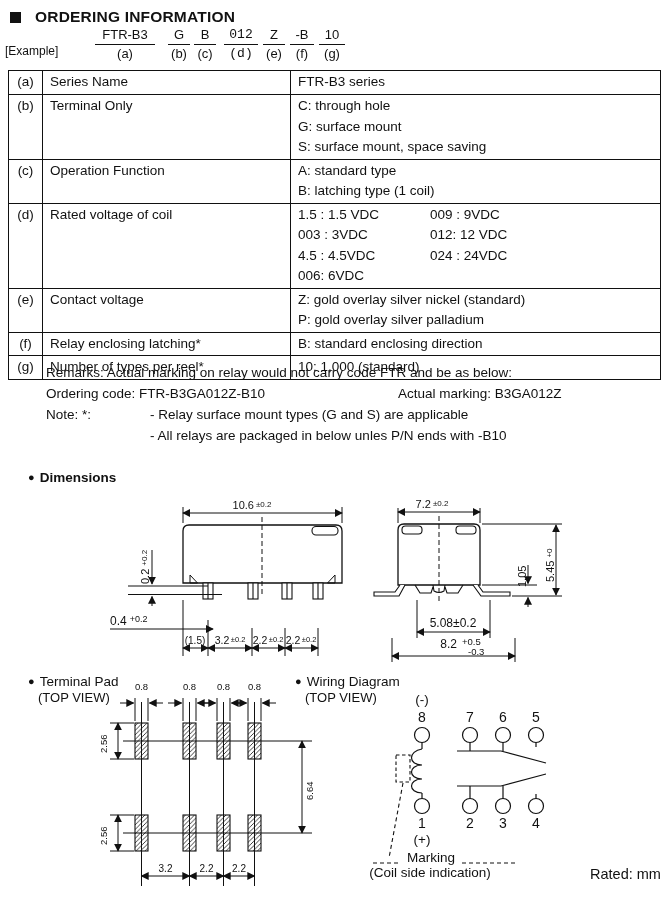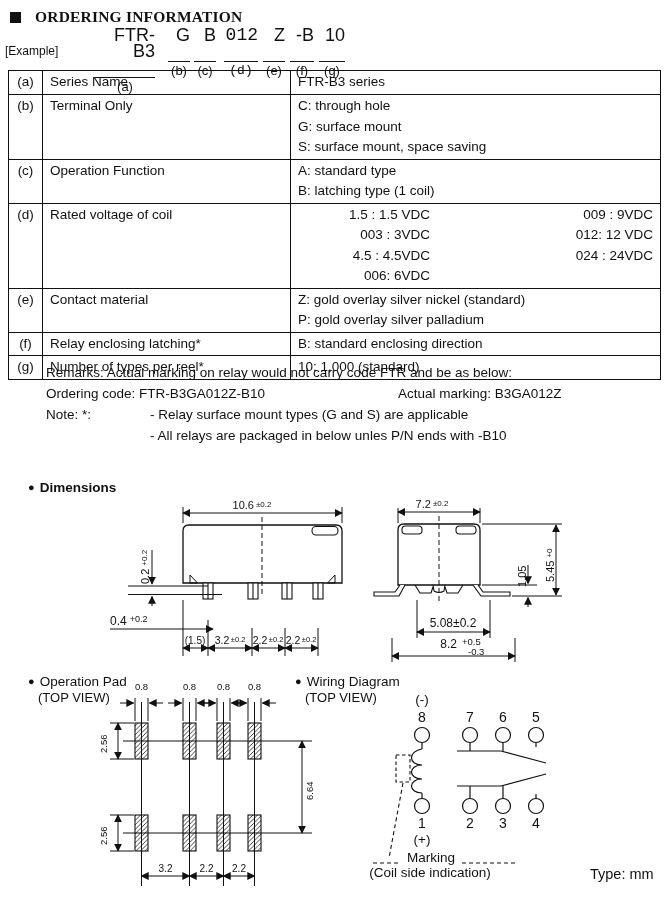--- a/index.html
+++ b/index.html
@@ -1,32 +1,32 @@
 <!DOCTYPE html>
 <html><head>
 <meta charset="utf-8">
 <style>
   html,body{margin:0;padding:0;background:#fff;}
   .page{position:relative;width:669px;height:900px;background:#fff;color:#111;
         font-family:"Liberation Sans",sans-serif;overflow:hidden;}
   
-  .hdr{position:absolute;top:8px;left:10px;display:flex;align-items:center;gap:14px;font-family:Liberation Serif, serif;}
+  .hdr{position:absolute;top:8px;left:10px;display:flex;align-items:center;gap:14px;}
   .sq{width:11px;height:11px;background:#111;display:inline-block;}
   .hdr-title{font-size:15.5px;font-weight:bold;letter-spacing:.2px;}
   
   .example{position:absolute;top:27px;left:0;width:669px;height:38px;}
   .ex-label{position:absolute;left:5px;top:17px;font-size:12px;}
   .exg{position:absolute;top:0;text-align:center;}
-  .exg .code{display:block;border-bottom:1.5px solid #111;font-size:18px;line-height:16px;padding-bottom:18px;text-align:right;}
+  .exg .code{display:block;border-bottom:1.5px solid #111;font-size:13px;line-height:16px;padding-bottom:1px;}
   .exg .key{display:block;font-size:13px;line-height:17px;}
   
   table.ord{position:absolute;left:8px;top:70px;width:653px;border-collapse:collapse;table-layout:fixed;}
   table.ord td{border:1.6px solid #111;vertical-align:top;font-size:13.5px;line-height:20.5px;padding:1px 7px;}
   table.ord td.c{text-align:center;padding:1px 2px;}
-  .two-col{display:grid;grid-template-columns:132px 1fr;text-align:right;}
+  .two-col{display:grid;grid-template-columns:132px 1fr;}
   
   .remarks{position:absolute;left:8px;top:363px;width:655px;font-size:13.5px;}
   .remarks span{position:absolute;white-space:nowrap;padding-left:38px;}
   
   .sect{position:absolute;font-size:13.5px;white-space:nowrap;}
   .sect .blt{font-size:11px;vertical-align:1px;margin-right:5px;}
   .sect.bold{font-weight:bold;}
   .subhead{position:absolute;font-size:13px;white-space:nowrap;}
   .unit{position:absolute;left:590px;top:866px;font-size:14.5px;}
   svg{position:absolute;left:0;overflow:visible;}
@@ -119,21 +119,21 @@
           <div>
             <div>009 : 9VDC</div>
             <div>012: 12 VDC</div>
             <div>024 : 24VDC</div>
           </div>
         </div>
       </td>
     </tr>
     <tr style="height:41px">
       <td class="c">(e)</td>
-      <td>Contact material</td>
+      <td>Contact voltage</td>
       <td>
         <div>Z: gold overlay silver nickel (standard)</div>
         <div>P: gold overlay silver palladium</div>
       </td>
     </tr>
     <tr style="height:22px">
       <td class="c">(f)</td>
       <td>Relay enclosing latching*</td>
       <td>
         <div>B: standard enclosing direction</div>
@@ -151,21 +151,21 @@
 
   <div class="remarks">
     <span style="left:0;top:2px">Remarks: Actual marking on relay would not carry code FTR and be as below:</span>
     <span style="left:0;top:23px">Ordering code: FTR-B3GA012Z-B10</span>
     <span style="left:352px;top:23px">Actual marking: B3GA012Z</span>
     <span style="left:0;top:44px">Note: *:</span>
     <span style="left:104px;top:44px">- Relay surface mount types (G and S) are applicable</span>
     <span style="left:104px;top:65px">- All relays are packaged in below unles P/N ends with -B10</span>
   </div>
 
-  <div class="sect bold" style="left:28px;top:480px">
+  <div class="sect bold" style="left:28px;top:470px">
     <span class="blt">●</span><span>Dimensions</span>
   </div>
 
   <svg style="top:488px" width="669" height="186" viewBox="0 0 669 186">
     <defs>
       <marker id="arw" viewBox="0 0 10 10" refX="9" refY="5" markerWidth="8" markerHeight="8" orient="auto-start-reverse">
         <path d="M0,0 L10,5 L0,10 z" fill="#111"></path>
       </marker>
     </defs>
 
@@ -246,21 +246,21 @@
     <text x="432" y="20" text-anchor="middle" font-size="11"><tspan>7.2</tspan><tspan font-size="8" dy="-2.5" dx="2">±0.2</tspan></text>
     <text transform="translate(526,99) rotate(-90)" font-size="11">1.05</text>
     <text transform="translate(554,94) rotate(-90)" font-size="11"><tspan>5.45</tspan><tspan font-size="8" dy="-2.5" dx="3">+0</tspan></text>
     <text x="453" y="139" text-anchor="middle" font-size="12">5.08±0.2</text>
     <text x="457" y="160" text-anchor="end" font-size="12">8.2</text>
     <text x="462" y="157" font-size="9.5">+0.5</text>
     <text x="468" y="167" font-size="9.5">-0.3</text>
   </svg>
 
   <div class="sect" style="left:28px;top:674px">
-    <span class="blt">●</span><span>Operation Pad</span>
+    <span class="blt">●</span><span>Terminal Pad</span>
   </div>
   <div class="subhead" style="left:38px;top:690px">(TOP VIEW)</div>
 
   <div class="sect" style="left:295px;top:674px">
     <span class="blt">●</span><span>Wiring Diagram</span>
   </div>
   <div class="subhead" style="left:305px;top:690px">(TOP VIEW)</div>
 
   <svg style="top:672px" width="669" height="228" viewBox="0 0 669 228">
     <defs>
@@ -373,15 +373,15 @@
     <text x="536" y="50" text-anchor="middle" font-size="14">5</text>
     <text x="422" y="156" text-anchor="middle" font-size="14">1</text>
     <text x="470" y="156" text-anchor="middle" font-size="14">2</text>
     <text x="503" y="156" text-anchor="middle" font-size="14">3</text>
     <text x="536" y="156" text-anchor="middle" font-size="14">4</text>
     <text x="422" y="172" text-anchor="middle" font-size="13.5">(+)</text>
     <text x="431" y="190" text-anchor="middle" font-size="13.5">Marking</text>
     <text x="430" y="205" text-anchor="middle" font-size="13.5">(Coil side indication)</text>
   </svg>
 
-  <div class="unit">Type: mm</div>
+  <div class="unit">Rated: mm</div>
 
 </div>
 
 </body></html>

